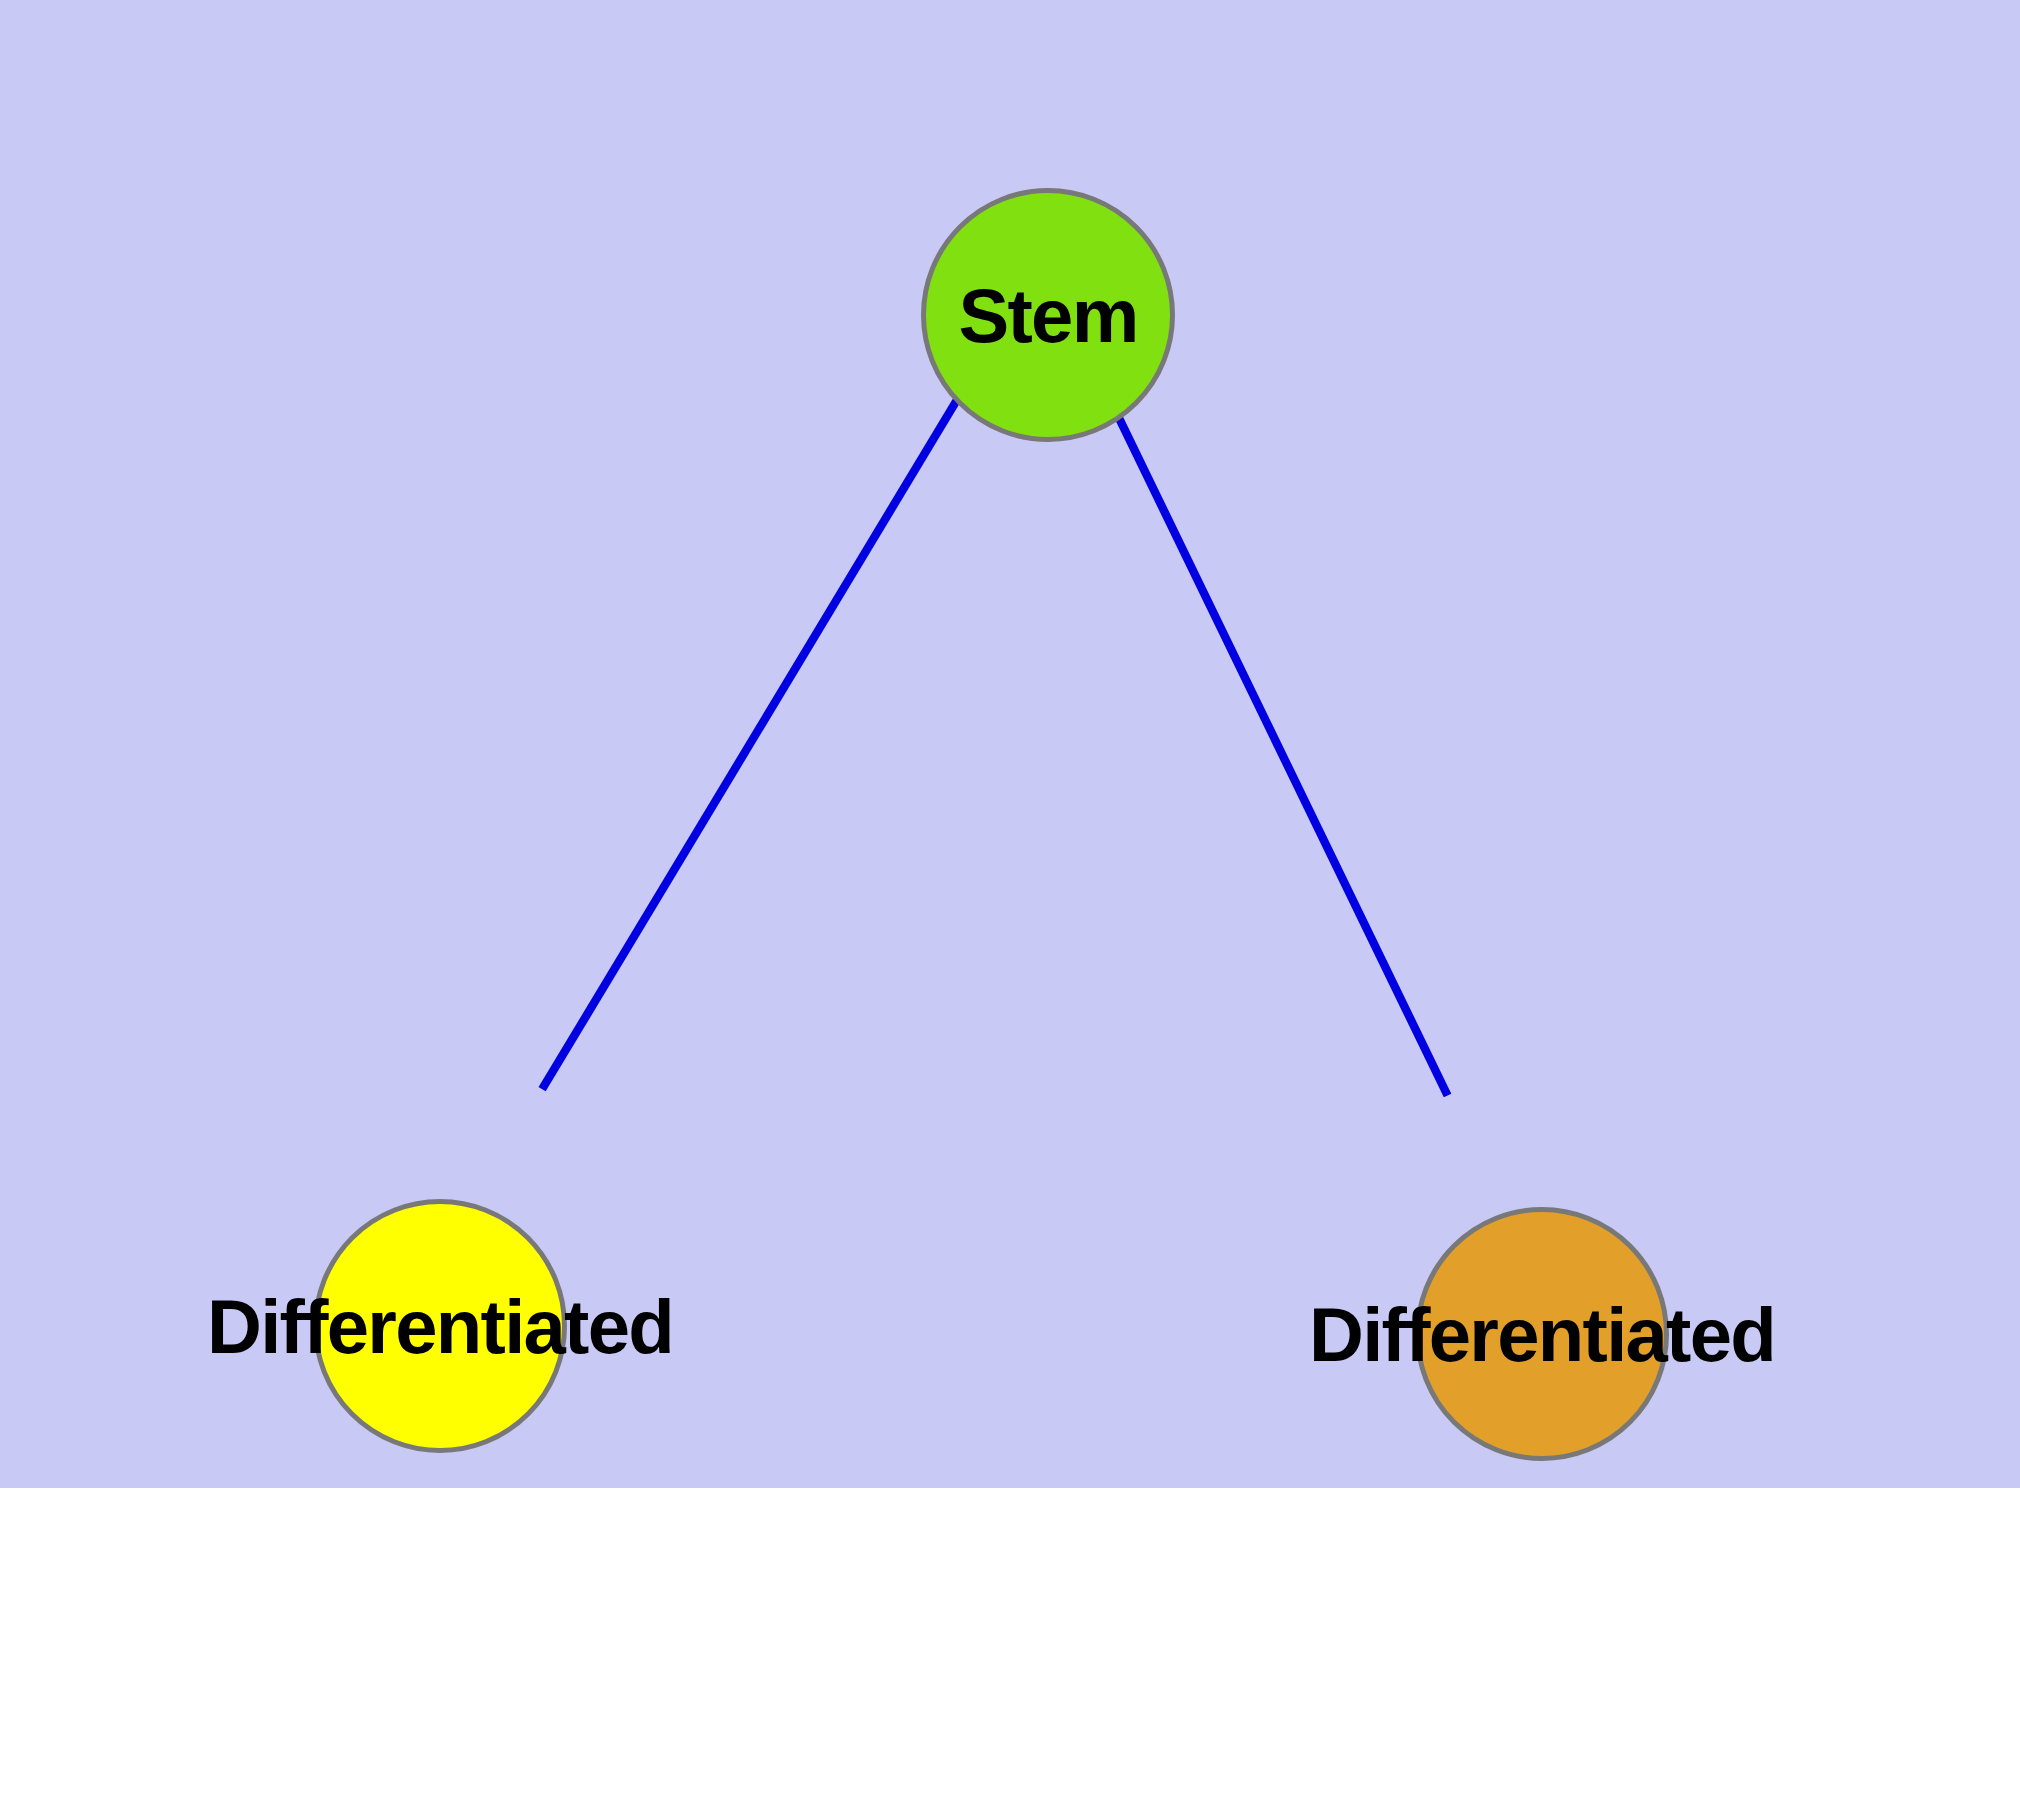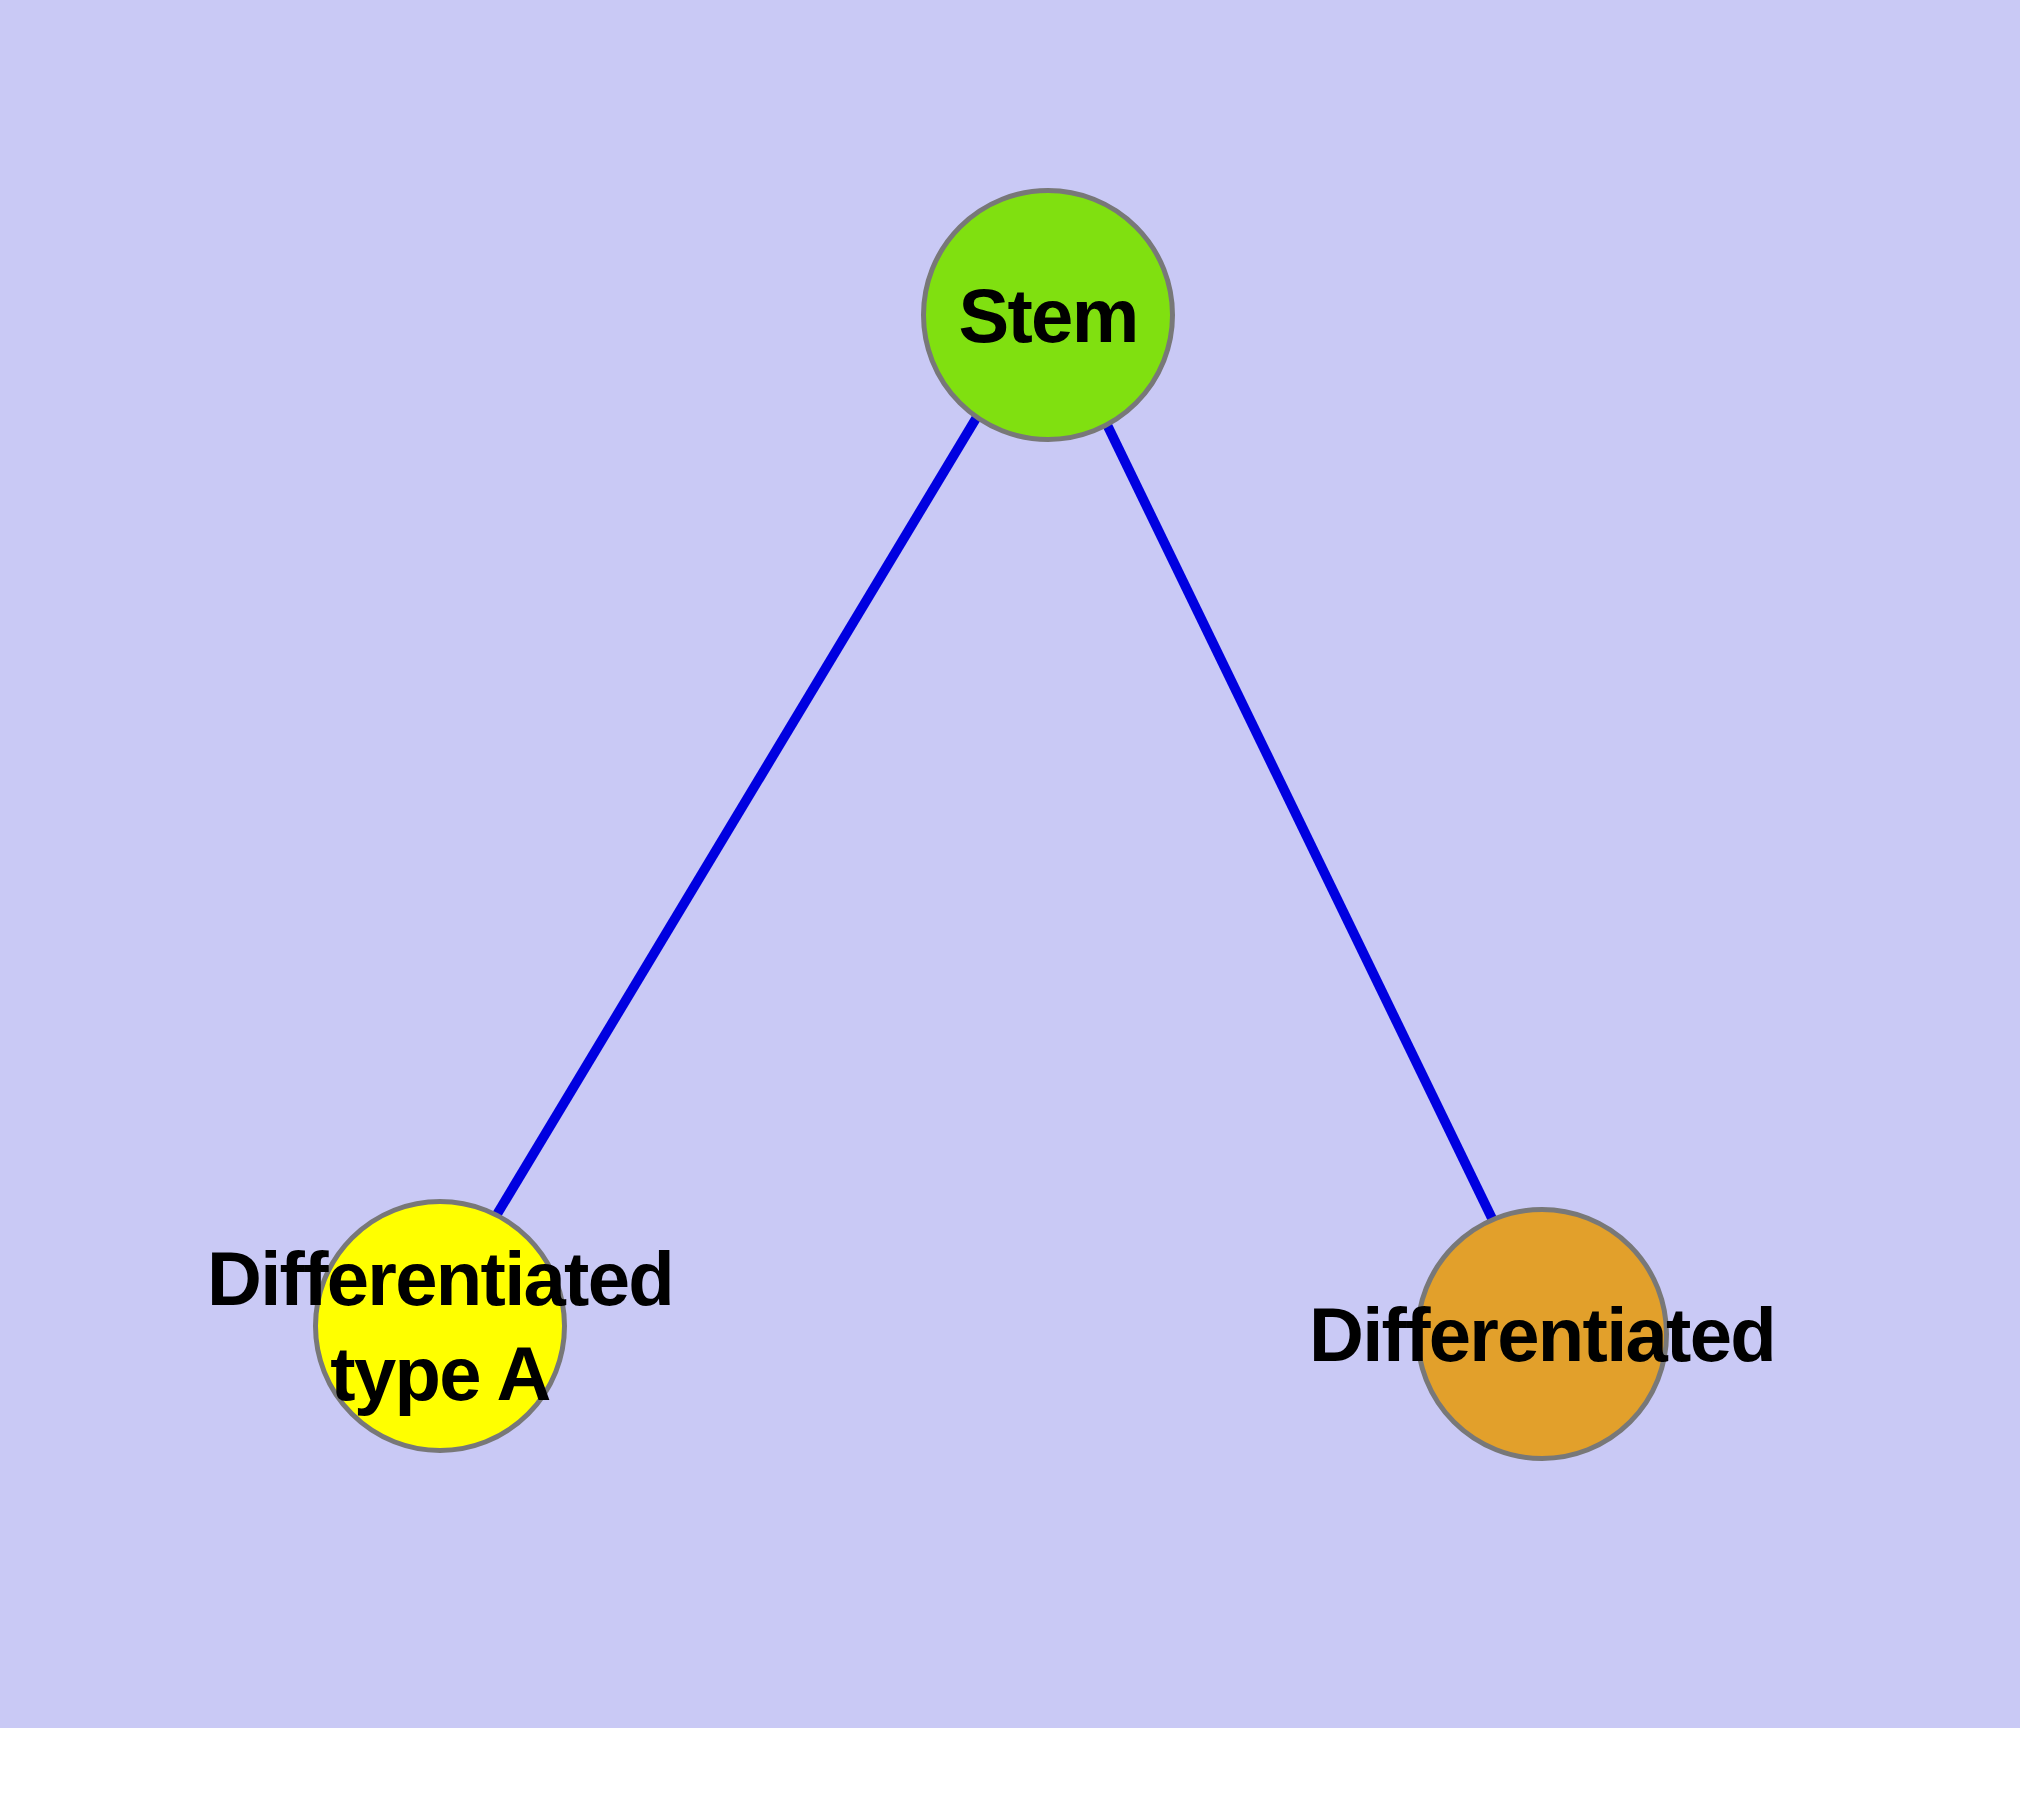--- a/index.html
+++ b/index.html
@@ -1,21 +1,21 @@
 <!DOCTYPE html>
 <html style="font-size:13.6px"><head>
 <meta charset="utf-8">
 <style>
   html, body { margin: 0; padding: 0; }
   body { font-family: "Liberation Sans", sans-serif; }
 
   .canvas {
     position: relative;
     width: 2021px;
-    height: 1728px;
+    height: 1488px;
     overflow: hidden;
     text-decoration: underline;
   }
 
   .edges-layer {
     position: absolute;
     left: 0; top: 0;
     width: 100%; height: 100%;
     display: block;
   }
@@ -54,21 +54,20 @@
 
   <div class="node" style="left: 921px; top: 188px; width: 254px; height: 254px; background: rgb(128, 224, 16); border-color: rgb(120, 120, 120);">
     <div class="node-label" style="color: rgb(0, 0, 0);">
       <span>Stem</span>
     </div>
   </div>
 
   <div class="node" style="left: 313px; top: 1199px; width: 254px; height: 254px; background: rgb(255, 255, 0); border-color: rgb(120, 120, 120);">
     <div class="node-label" style="color: rgb(0, 0, 0);">
       <span>Differentiated</span>
-      <span>type A</span>
     </div>
   </div>
 
   <div class="node" style="left: 1415px; top: 1207px; width: 254px; height: 254px; background: rgb(226, 160, 43); border-color: rgb(120, 120, 120);">
     <div class="node-label" style="color: rgb(0, 0, 0);">
       <span>Differentiated</span>
     </div>
   </div>
 
 </div>

